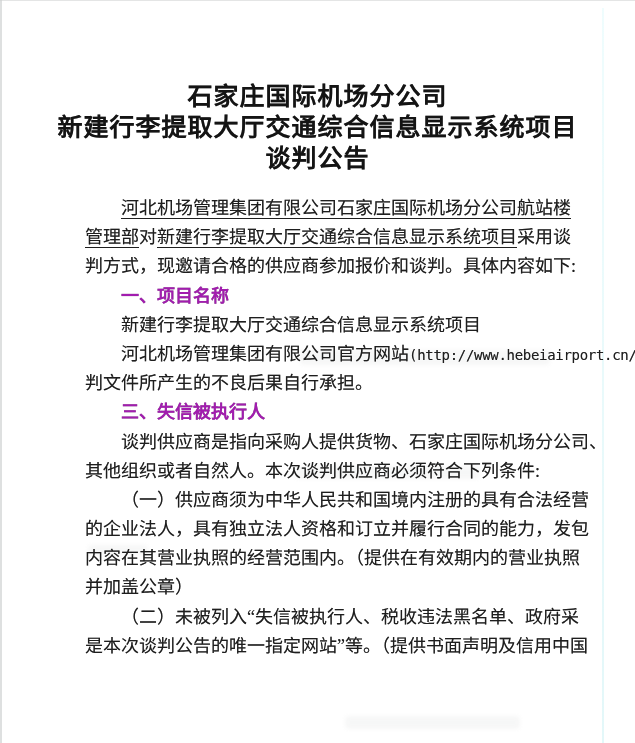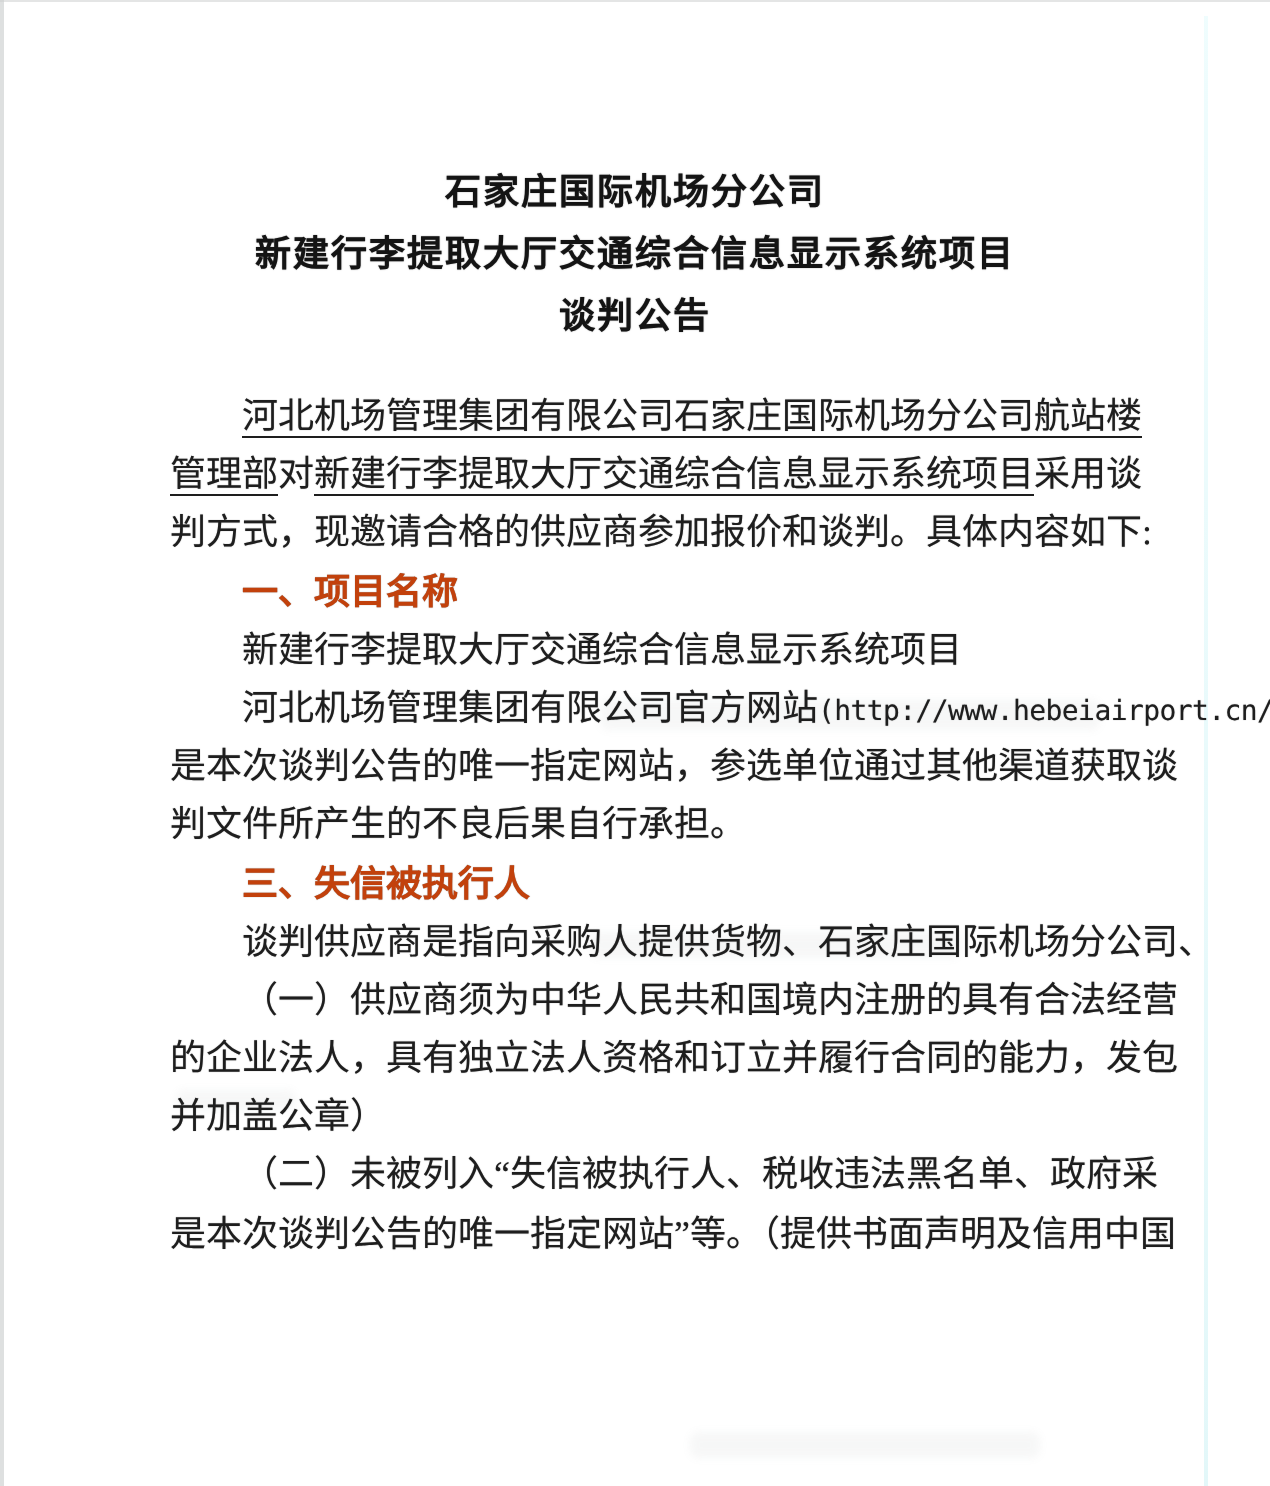--- a/index.html
+++ b/index.html
@@ -19,33 +19,33 @@
                          background:linear-gradient(#ecfcfd,#def6f8); opacity:.85; }
   .smudge { position:absolute; background:#8f9696; opacity:.07; filter:blur(2px); border-radius:4px; }
   .smudge.s1 { left:300px; top:350px; width:250px; height:15px; }
   .smudge.s2 { left:295px; top:466px; width:185px; height:13px; }
   .smudge.s3 { left:345px; top:716px; width:175px; height:13px; }
   .smudge.s4 { left:88px;  top:545px; width:60px;  height:10px; }
 
   .title {
     position:absolute; top:81px; left:0; width:635px;
     text-align:center;
-    font-size:18px; font-weight:700; line-height:31px;
+    font-size:25px; font-weight:700; line-height:31px;
     color:#141414; letter-spacing:1px;
     text-shadow:0 0 .6px rgba(20,20,20,.55);
   }
   .bodytext {
     position:absolute; top:194px; left:85px; width:486px;
     font-size:18px; line-height:29.2px;
     text-shadow:0 0 .5px rgba(30,30,30,.5);
   }
   .bline { white-space:nowrap; height:29.2px; }
   .bline.ind { padding-left:36px; }
   .u { text-decoration:underline; text-underline-offset:4px; text-decoration-thickness:1px; }
-  .b { font-weight:700; font-family:"Liberation Sans", sans-serif; color:#c2410c; }
+  .b { font-weight:700; font-family:"Liberation Sans", sans-serif; color:#a21caf; }
   .mono { font-family:"DejaVu Sans Mono", monospace; font-size:14px; letter-spacing:-.3px; }
 </style>
 </head>
 <body>
 
 <div class="page">
 
   <div class="edge-top"></div>
   <div class="edge-left"></div>
   <div class="edge-right-scanline"></div>
@@ -60,24 +60,25 @@
     <div>谈判公告</div>
   </div>
 
   <div class="bodytext" id="body-lines">
       <div class="bline ind"><span class="u">河北机场管理集团有限公司石家庄国际机场分公司航站楼</span></div>
       <div class="bline"><span class="u">管理部</span><span>对</span><span class="u">新建行李提取大厅交通综合信息显示系统项目</span><span>采用谈</span></div>
       <div class="bline"><span>判方式，现邀请合格的供应商参加报价和谈判。具体内容如下:</span></div>
       <div class="bline ind"><span class="b">一、项目名称</span></div>
       <div class="bline ind"><span>新建行李提取大厅交通综合信息显示系统项目</span></div>
       <div class="bline ind"><span>河北机场管理集团有限公司官方网站</span><span class="mono">(http://www.hebeiairport.cn/)</span></div>
-      <div class="bline"><span>是本次谈判公告的唯一指定网站，参选单位通过其他渠道获取谈</span></div>
       <div class="bline"><span>判文件所产生的不良后果自行承担。</span></div>
       <div class="bline ind"><span class="b">三、失信被执行人</span></div>
       <div class="bline ind"><span>谈判供应商是指向采购人提供货物、石家庄国际机场分公司、</span></div>
+      <div class="bline"><span>其他组织或者自然人。本次谈判供应商必须符合下列条件:</span></div>
       <div class="bline ind"><span>（一）供应商须为中华人民共和国境内注册的具有合法经营</span></div>
       <div class="bline"><span>的企业法人，具有独立法人资格和订立并履行合同的能力，发包</span></div>
+      <div class="bline"><span>内容在其营业执照的经营范围内。（提供在有效期内的营业执照</span></div>
       <div class="bline"><span>并加盖公章）</span></div>
       <div class="bline ind"><span>（二）未被列入“失信被执行人、税收违法黑名单、政府采</span></div>
       <div class="bline"><span>是本次谈判公告的唯一指定网站”等。（提供书面声明及信用中国</span></div>
     </div>
 
 </div>
 
 </body></html>

